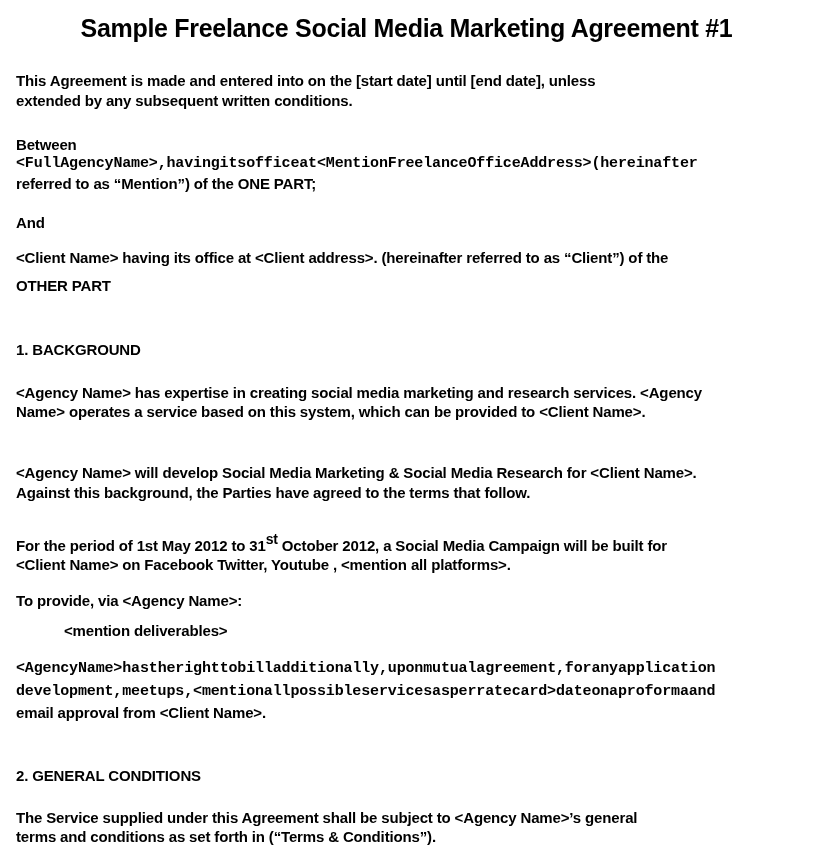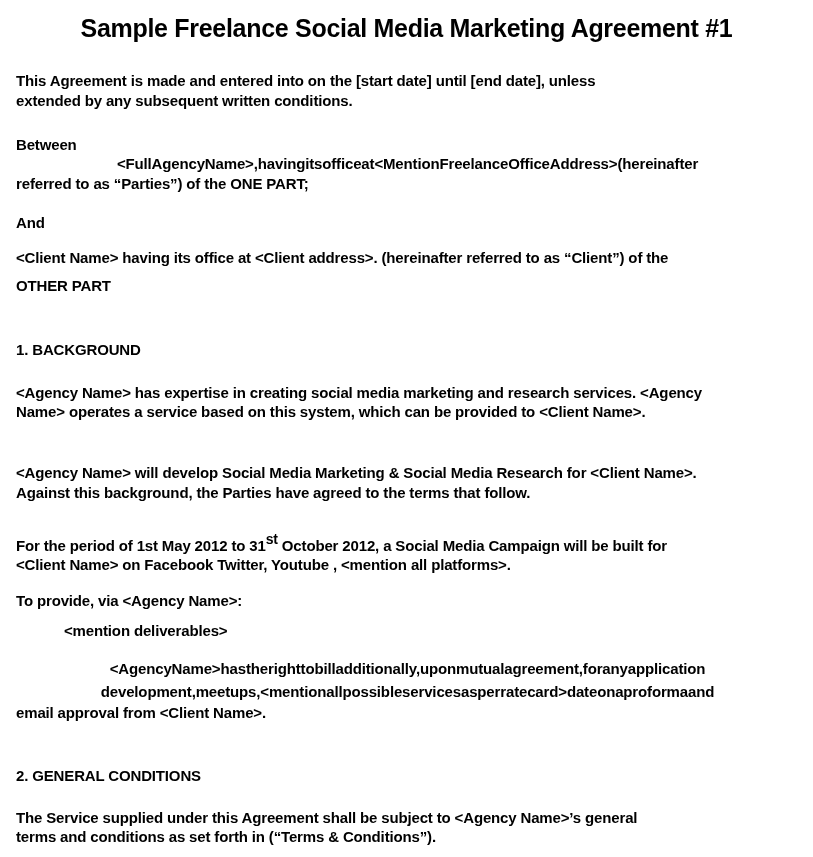--- a/index.html
+++ b/index.html
@@ -2,21 +2,21 @@
 <html><head>
 <meta charset="utf-8">
 <style>
   html, body { margin:0; padding:0; background:#ffffff; }
   body { width:813px; height:857px; overflow:hidden; position:relative;
          font-family:"Liberation Sans", sans-serif; color:#000; font-weight:bold; }
   .title { position:absolute; top:14px; left:0; width:813px; text-align:center;
            font-size:25px; letter-spacing:-0.3px; }
   .ln { position:absolute; left:16px; font-size:15px; line-height:20px; white-space:nowrap; letter-spacing:-0.15px; }
   .jl { position:absolute; left:16px; width:783px; font-size:15px; text-align:justify;
-        text-align-last:justify; white-space:nowrap; display:flex; justify-content:center; letter-spacing:-0.15px; }
+        text-align-last:justify; white-space:nowrap; display:flex; justify-content:flex-start; letter-spacing:-0.15px;font-family:Liberation Mono, monospace; }
   sup { font-size:14px; line-height:0; position:relative; top:-1px; }
 </style>
 </head>
 <body>
 
 <div class="title">Sample Freelance Social Media Marketing Agreement #1</div>
 
 <div class="ln" style="top:71px">This Agreement is made and entered into on the [start date] until [end date], unless</div>
 <div class="ln" style="top:91px">extended by any subsequent written conditions.</div>
 
@@ -28,21 +28,21 @@
   <span>having</span>
   <span>its</span>
   <span>office</span>
   <span>at</span>
   <span>&lt;Mention</span>
   <span>Freelance</span>
   <span>Office</span>
   <span>Address&gt;</span>
   <span>(hereinafter</span>
 </div>
-<div class="ln" style="top:174px">referred to as “Parties”) of the ONE PART;</div>
+<div class="ln" style="top:174px">referred to as “Mention”) of the ONE PART;</div>
 
 <div class="ln" style="top:213px">And</div>
 
 <div class="ln" style="top:248px">&lt;Client Name&gt; having its office at &lt;Client address&gt;. (hereinafter referred to as “Client”) of the</div>
 <div class="ln" style="top:276px">OTHER PART</div>
 
 <div class="ln" style="top:340px">1. BACKGROUND</div>
 
 <div class="ln" style="top:383px">&lt;Agency Name&gt; has expertise in creating social media marketing and research services. &lt;Agency</div>
 <div class="ln" style="top:402px">Name&gt; operates a service based on this system, which can be provided to &lt;Client Name&gt;.</div>

